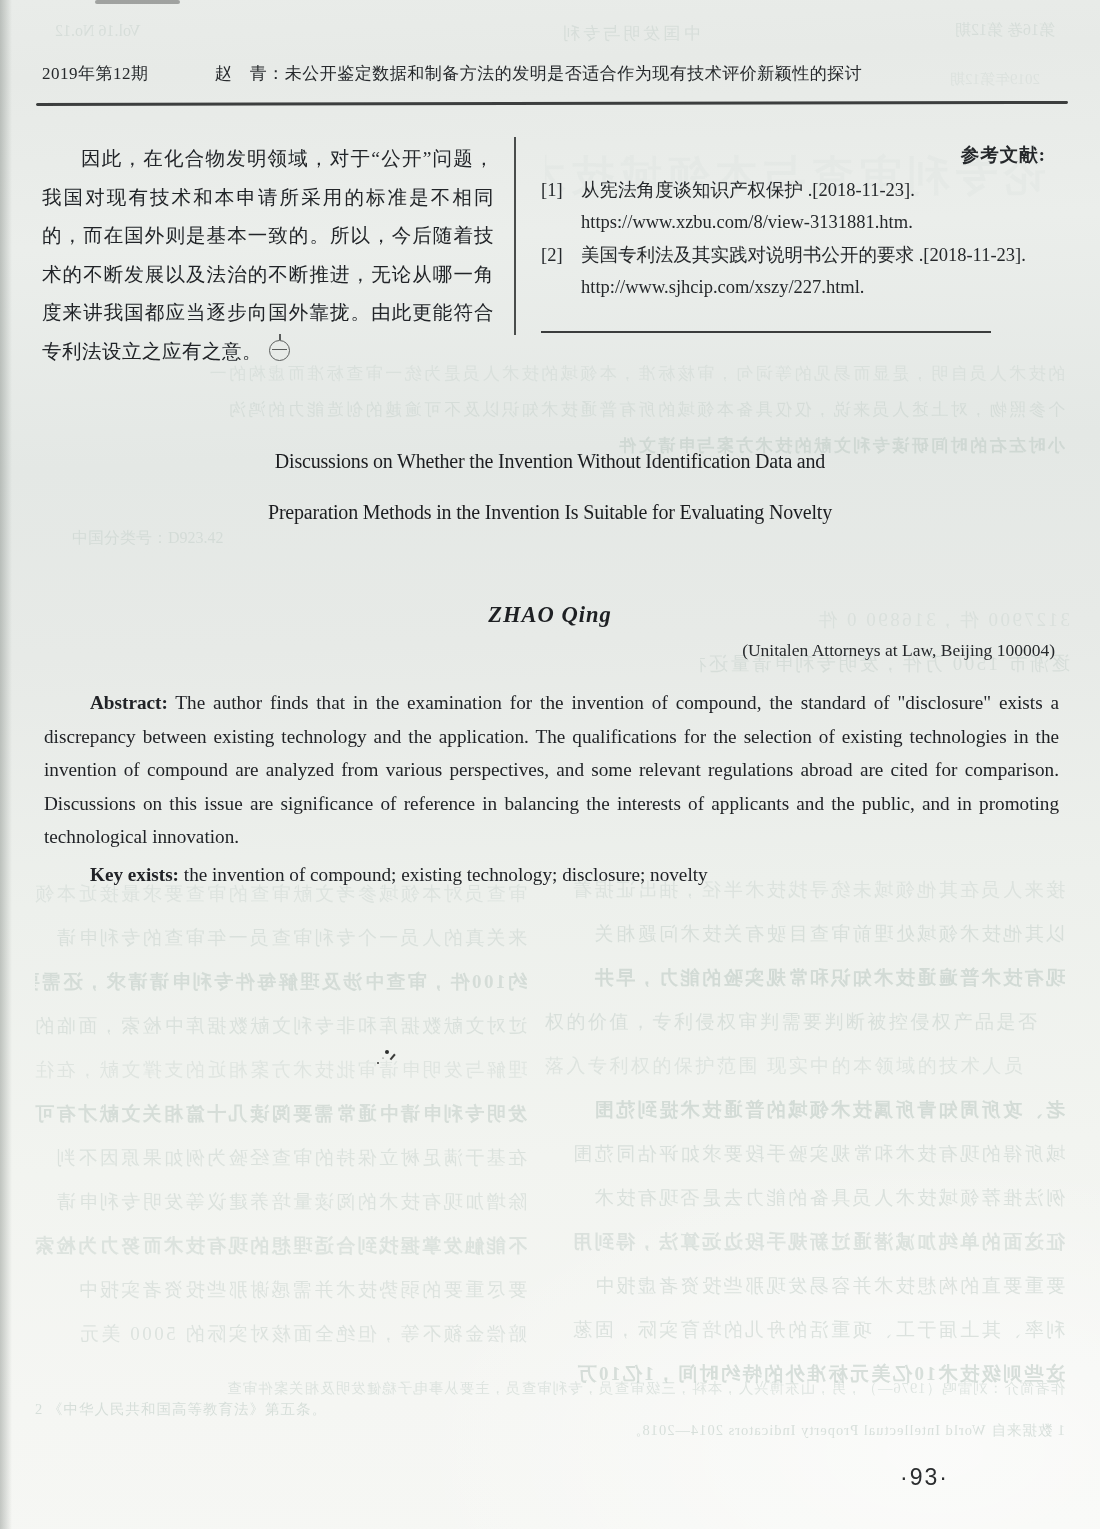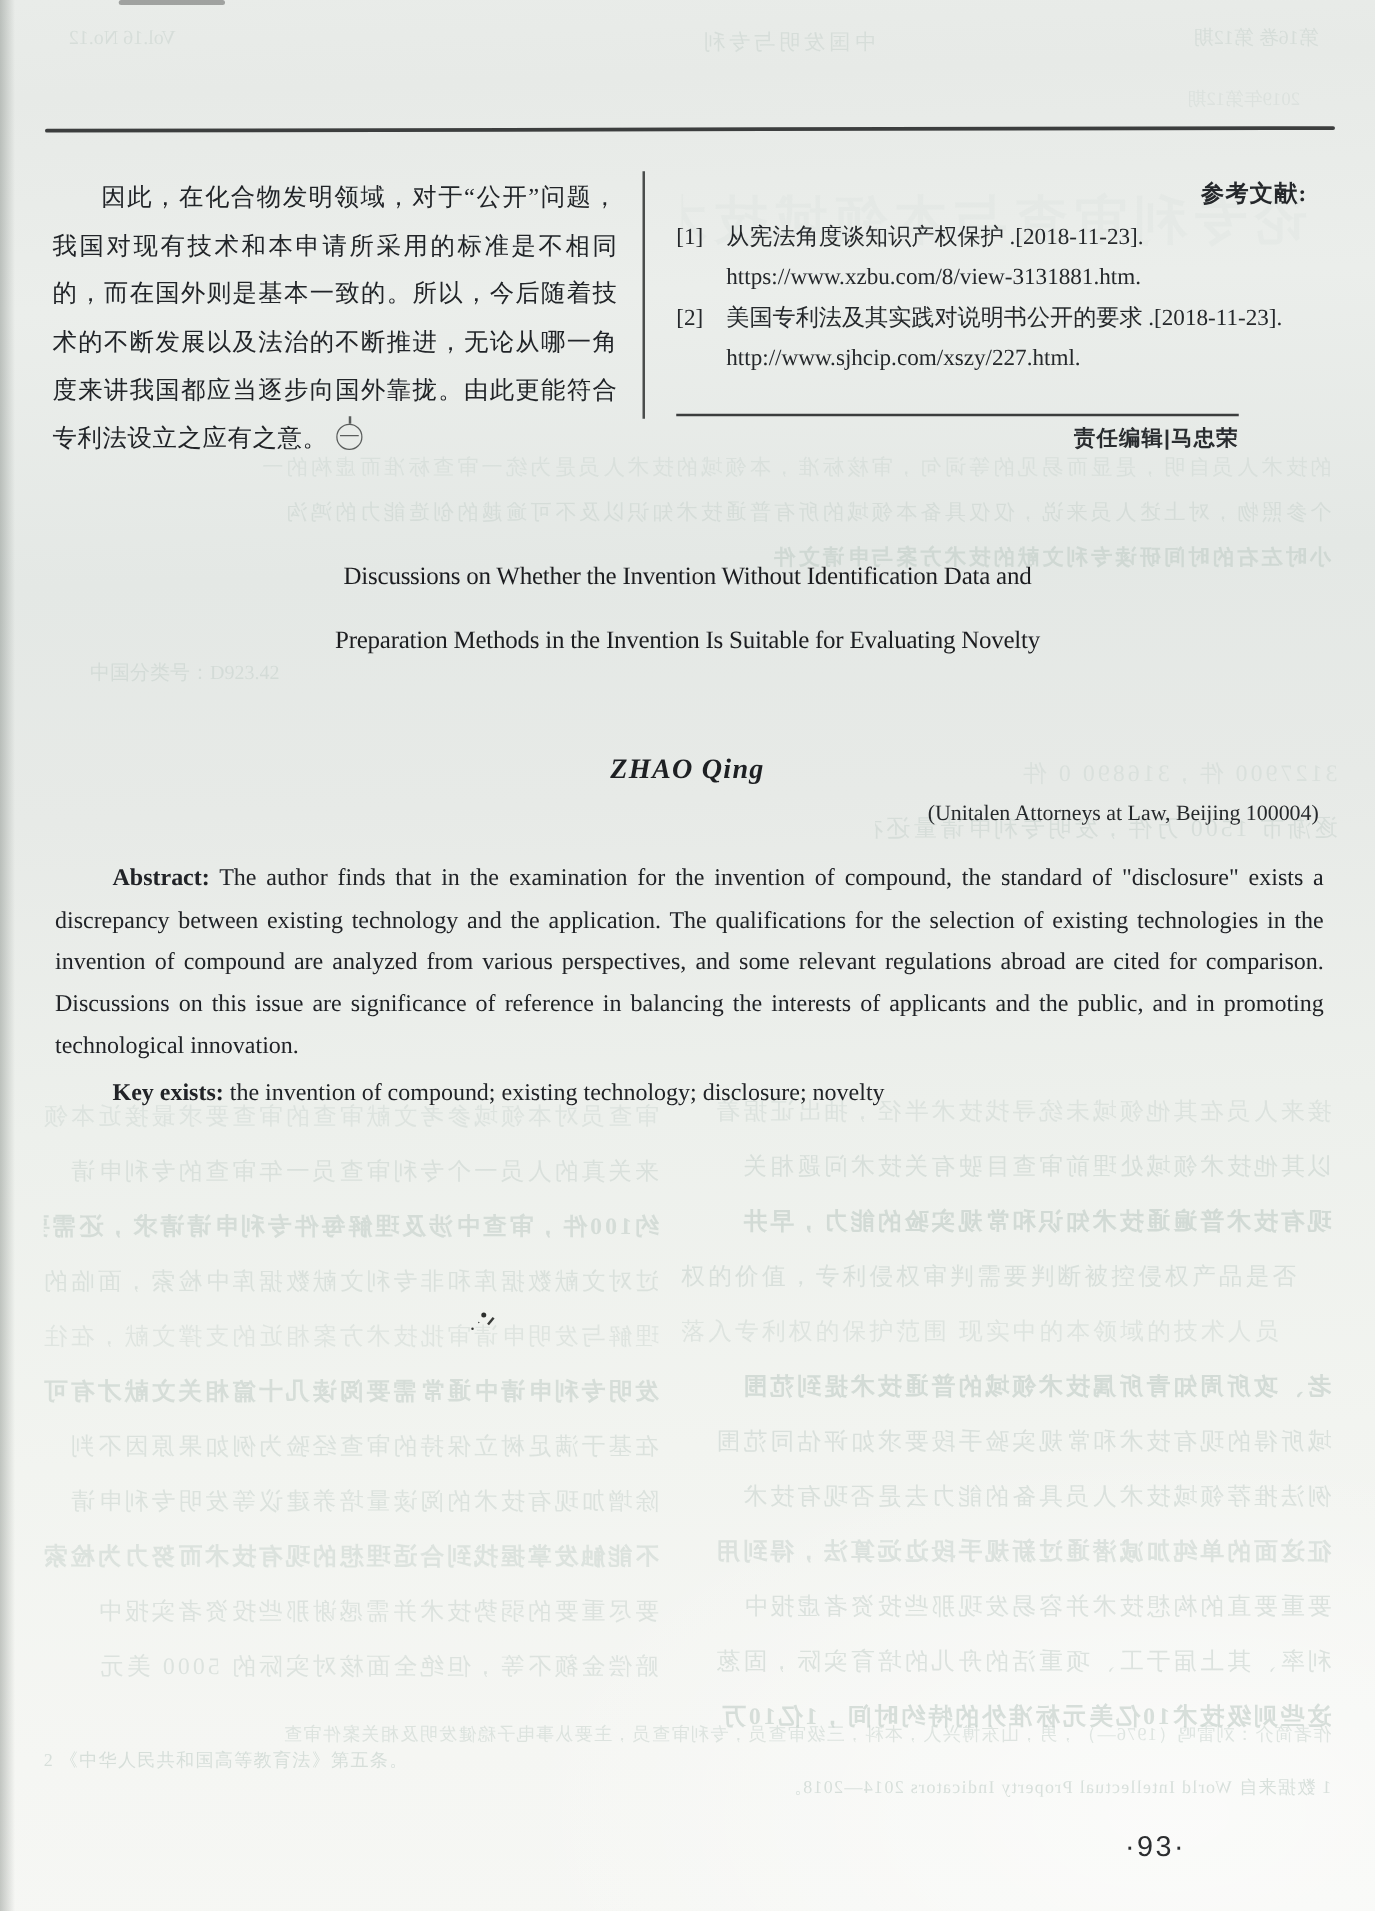--- a/index.html
+++ b/index.html
@@ -138,20 +138,24 @@
       <div class="bleed-row mir">利率、其上届于工、项重活的舟儿的培育实际，固葱</div>
       <div class="bleed-row mir">这些则级技术10亿美元标准外的特约时间，1亿10万</div>
     </div>
 
   <div class="bleed" id="bleed-bottom" style="left:35px;top:1378px;width:1030px;opacity:.6;">
       <div class="bleed-row mir">作者简介：刘雷鸣（1976—），男，山东博兴人，本科，三级审查员，专利审查员，主要从事电子稳健发明及相关案件审查</div>
       <div class="bleed-row">2 《中华人民共和国高等教育法》第五条。</div>
       <div class="bleed-row mir">1 数据来自 World Intellectual Property Indicators 2014—2018。</div>
     </div>
 
+  <div class="header-row">
+    <span class="header-issue">2019年第12期</span>
+    <span>赵　青：未公开鉴定数据和制备方法的发明是否适合作为现有技术评价新颖性的探讨</span>
+  </div>
   <div class="header-rule"></div>
 
   <div class="left-col">
     <p><span>因此，在化合物发明领域，对于“公开”问题，我国对现有技术和本申请所采用的标准是不相同的，而在国外则是基本一致的。所以，今后随着技术的不断发展以及法治的不断推进，无论从哪一角度来讲我国都应当逐步向国外靠拢。由此更能符合专利法设立之应有之意。</span><span class="endmark"></span></p>
   </div>
 
   <div class="col-divider"></div>
 
   <div class="right-col">
     <p class="ref-heading">参考文献:</p>
@@ -159,21 +163,20 @@
       <span class="ref-no">[1]</span>
       <span>从宪法角度谈知识产权保护 .[2018-11-23]. https://www.xzbu.com/8/view-3131881.htm.</span>
     </div>
     <div class="ref-item">
       <span class="ref-no">[2]</span>
       <span>美国专利法及其实践对说明书公开的要求 .[2018-11-23]. http://www.sjhcip.com/xszy/227.html.</span>
     </div>
   </div>
 
   <div class="editor-rule"></div>
-  <div class="editor-line">责任编辑|马忠荣</div>
 
   <div class="title-block">
     <div>Discussions on Whether the Invention Without Identification Data and</div>
     <div>Preparation Methods in the Invention Is Suitable for Evaluating Novelty</div>
   </div>
 
   <div class="author-line">ZHAO Qing</div>
   <div class="affil-line">(Unitalen Attorneys at Law, Beijing 100004)</div>
 
   <div class="abstract-block">

